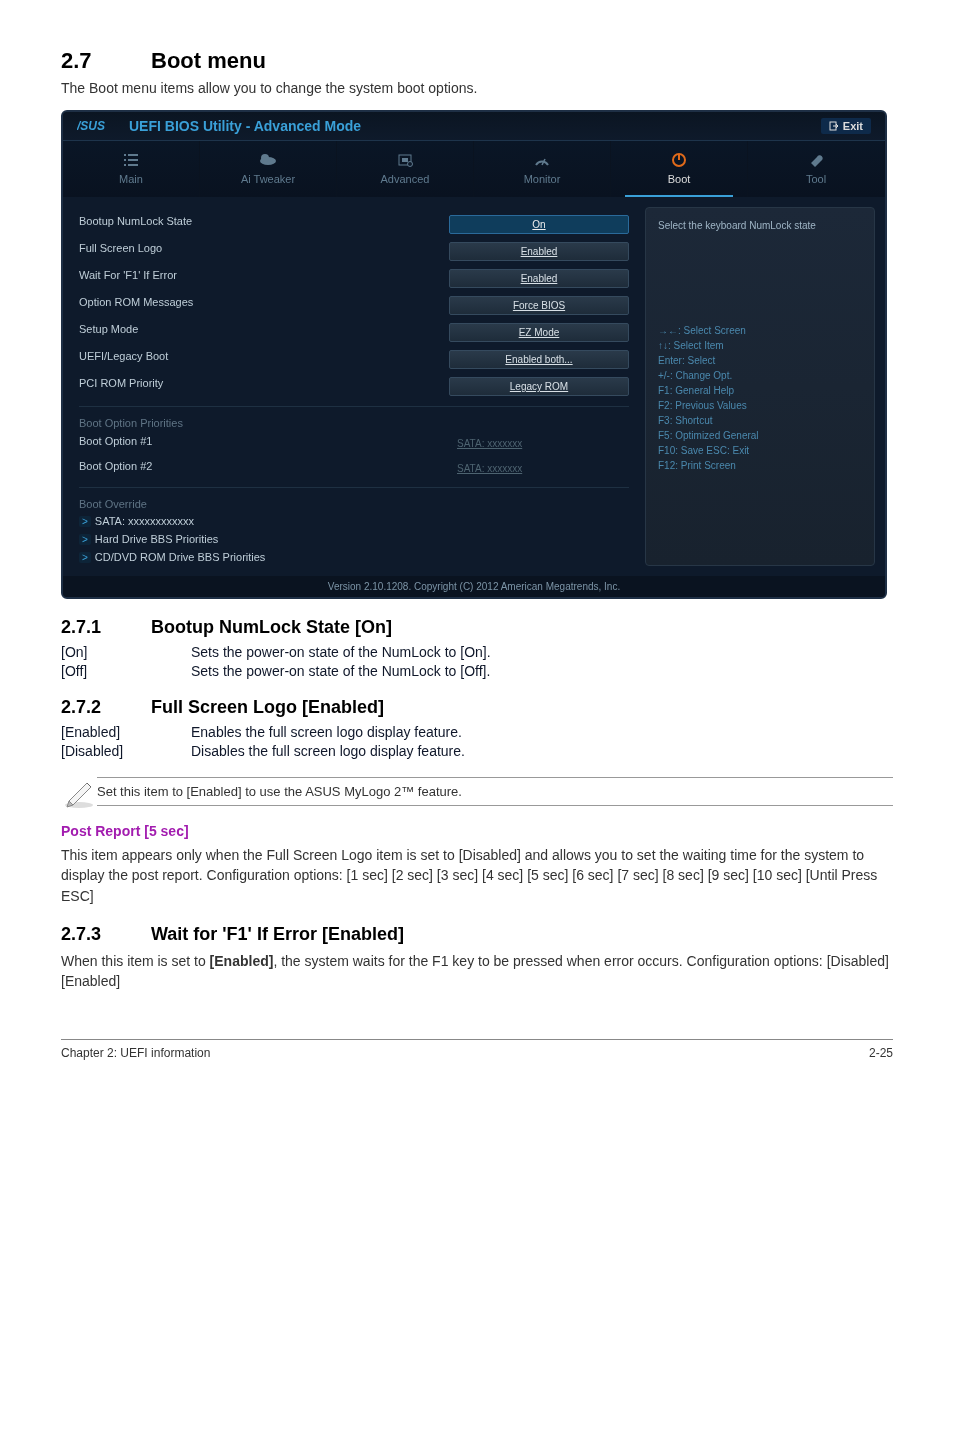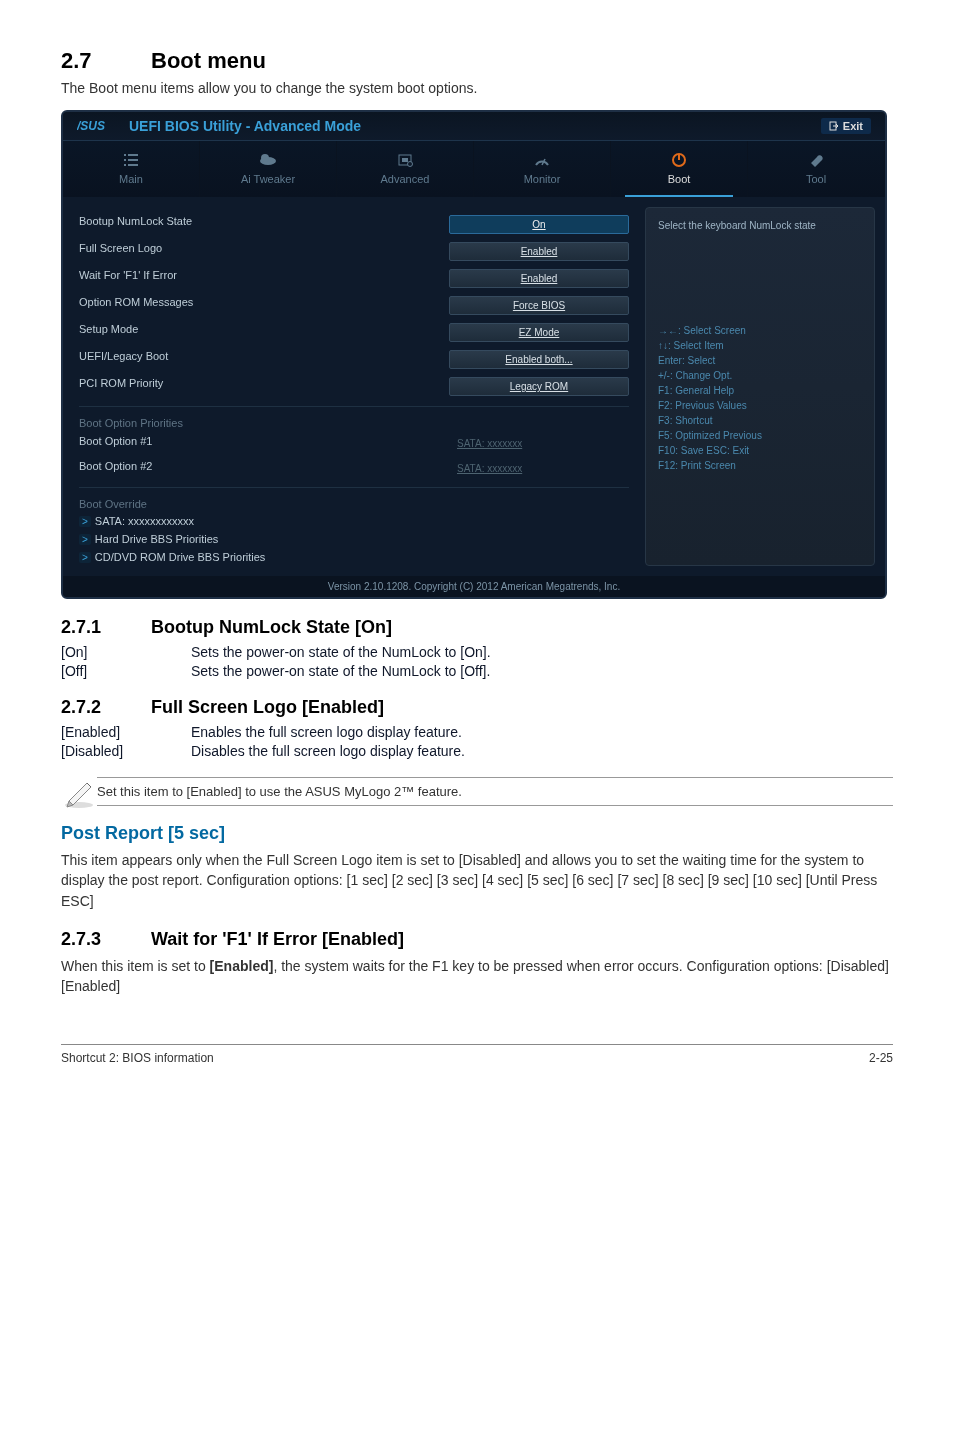--- a/index.html
+++ b/index.html
@@ -8,21 +8,21 @@
   h1.section-title { font-size: 22px; font-weight: bold; margin-bottom: 6px; color: #000; }
   h1.section-title .num { display:inline-block; width:90px; }
   p.intro { font-size: 14px; color: #333; margin-bottom: 14px; }
   h2.sub-title { font-size: 18px; font-weight: bold; margin: 18px 0 6px; color:#000; }
   h2.sub-title .num { display:inline-block; width:90px; }
   .opt-row { font-size: 14px; margin: 3px 0; color:#0f172a; }
   .opt-row .k { display:inline-block; width:130px; }
   .note-box { display:flex; align-items:center; margin:14px 0; }
   .note-icon { width:36px; height:36px; }
   .note-divider { border-top:1px solid #999; border-bottom:1px solid #999; padding:6px 0; flex:1; font-size:13px; color:#333; }
-  h3.para-title { font-size:18px; font-weight:bold; margin:4px 0 6px; color:#0369a1;}
+  h3.para-title { font-size:14px; font-weight:bold; margin:4px 0 6px; color:#a21caf;}
   p.body { font-size:14px; color:#333; line-height:1.45; margin-bottom:10px; }
   .footer { border-top:1px solid #888; margin-top:48px; padding-top:6px; display:flex; justify-content:space-between; font-size:12px; color:#333; }
 
   
   .bios { width:826px; border-radius:6px; overflow:hidden; background:#0e1a2b; font-family: Arial, sans-serif; border:2px solid #1e2f45; margin-bottom:8px;}
   .bios-top { background:linear-gradient(#0b1522,#0e1a2b); display:flex; align-items:center; padding:6px 14px; color:#3aa0d8; font-size:14px; font-weight:bold; justify-content:space-between; border-bottom:1px solid #1e344b;}
   .bios-top .brand { display:flex; align-items:center; gap:6px; }
   .bios-top .exit { background:#0e2a4a; color:#ddd; font-size:11px; padding:2px 8px; border-radius:2px; display:flex; align-items:center; gap:4px;text-align:right;}
   .bios-tabs { display:flex; background:linear-gradient(#0a1626,#091220); }
   .bios-tab { flex:1; text-align:center; padding:10px 0 12px; color:#5f7a8e; font-size:11px; border-right:1px solid #0a1320; position:relative;}
@@ -189,21 +189,21 @@
       <div class="bios-right">
         <div class="help-top">Select the keyboard NumLock state</div>
         <div class="help-keys">
           <div>→←: Select Screen</div>
           <div>↑↓: Select Item</div>
           <div>Enter: Select</div>
           <div>+/-: Change Opt.</div>
           <div>F1: General Help</div>
           <div>F2: Previous Values</div>
           <div>F3: Shortcut</div>
-          <div>F5: Optimized Previous</div>
+          <div>F5: Optimized General</div>
           <div>F10: Save   ESC: Exit</div>
           <div>F12: Print Screen</div>
         </div>
       </div>
     </div>
     <div class="bios-footer">Version 2.10.1208. Copyright (C) 2012 American Megatrends, Inc.</div>
   </div>
 
   <h2 class="sub-title">
     <span class="num">2.7.1</span><span>Bootup NumLock State [On]</span>
@@ -229,16 +229,16 @@
 
   <h3 class="para-title">Post Report [5 sec]</h3>
   <p class="body">This item appears only when the Full Screen Logo item is set to [Disabled] and allows you to set the waiting time for the system to display the post report. Configuration options: [1 sec] [2 sec] [3 sec] [4 sec] [5 sec] [6 sec] [7 sec] [8 sec] [9 sec] [10 sec] [Until Press ESC]</p>
 
   <h2 class="sub-title">
     <span class="num">2.7.3</span><span>Wait for 'F1' If Error [Enabled]</span>
   </h2>
   <p class="body">When this item is set to <b>[Enabled]</b>, the system waits for the F1 key to be pressed when error occurs. Configuration options: [Disabled] [Enabled]</p>
 
   <div class="footer">
-    <span>Shortcut 2: BIOS information</span>
+    <span>Chapter 2: UEFI information</span>
     <span>2-25</span>
   </div>
 </div>
 
 </body></html>

